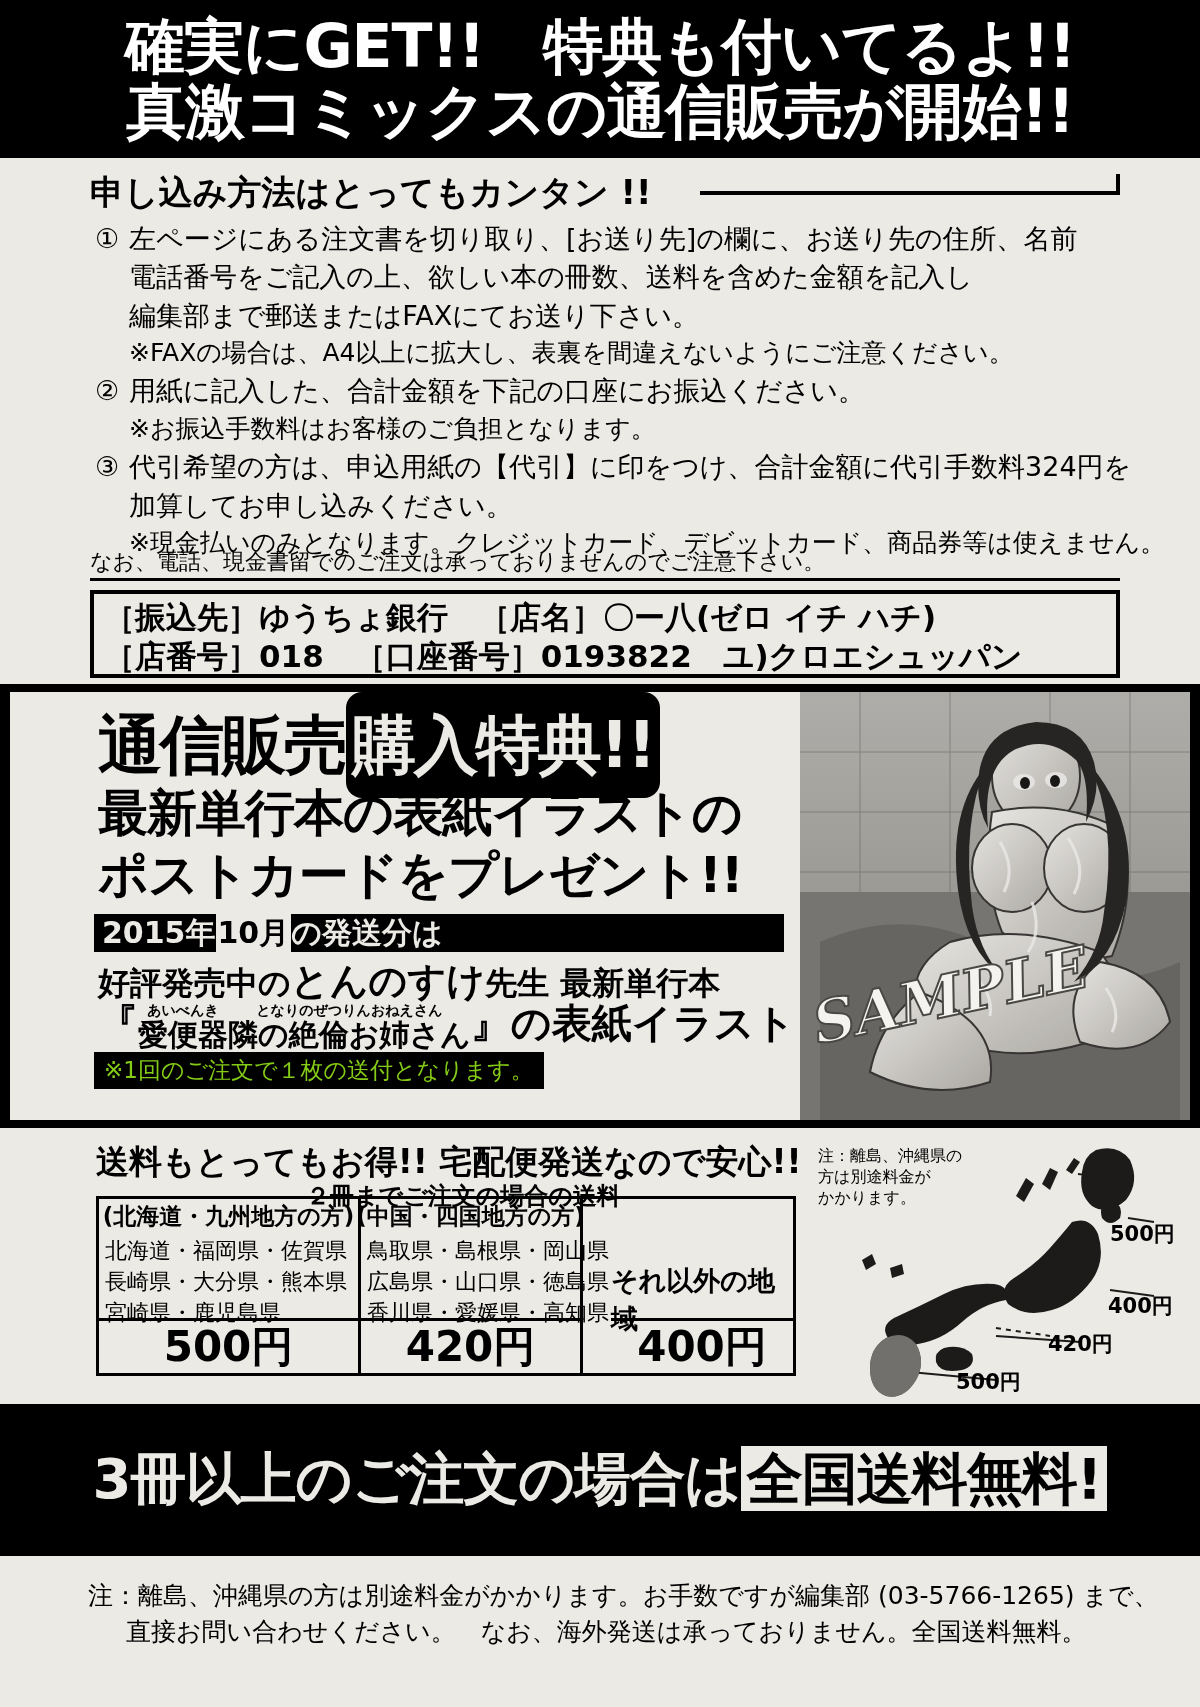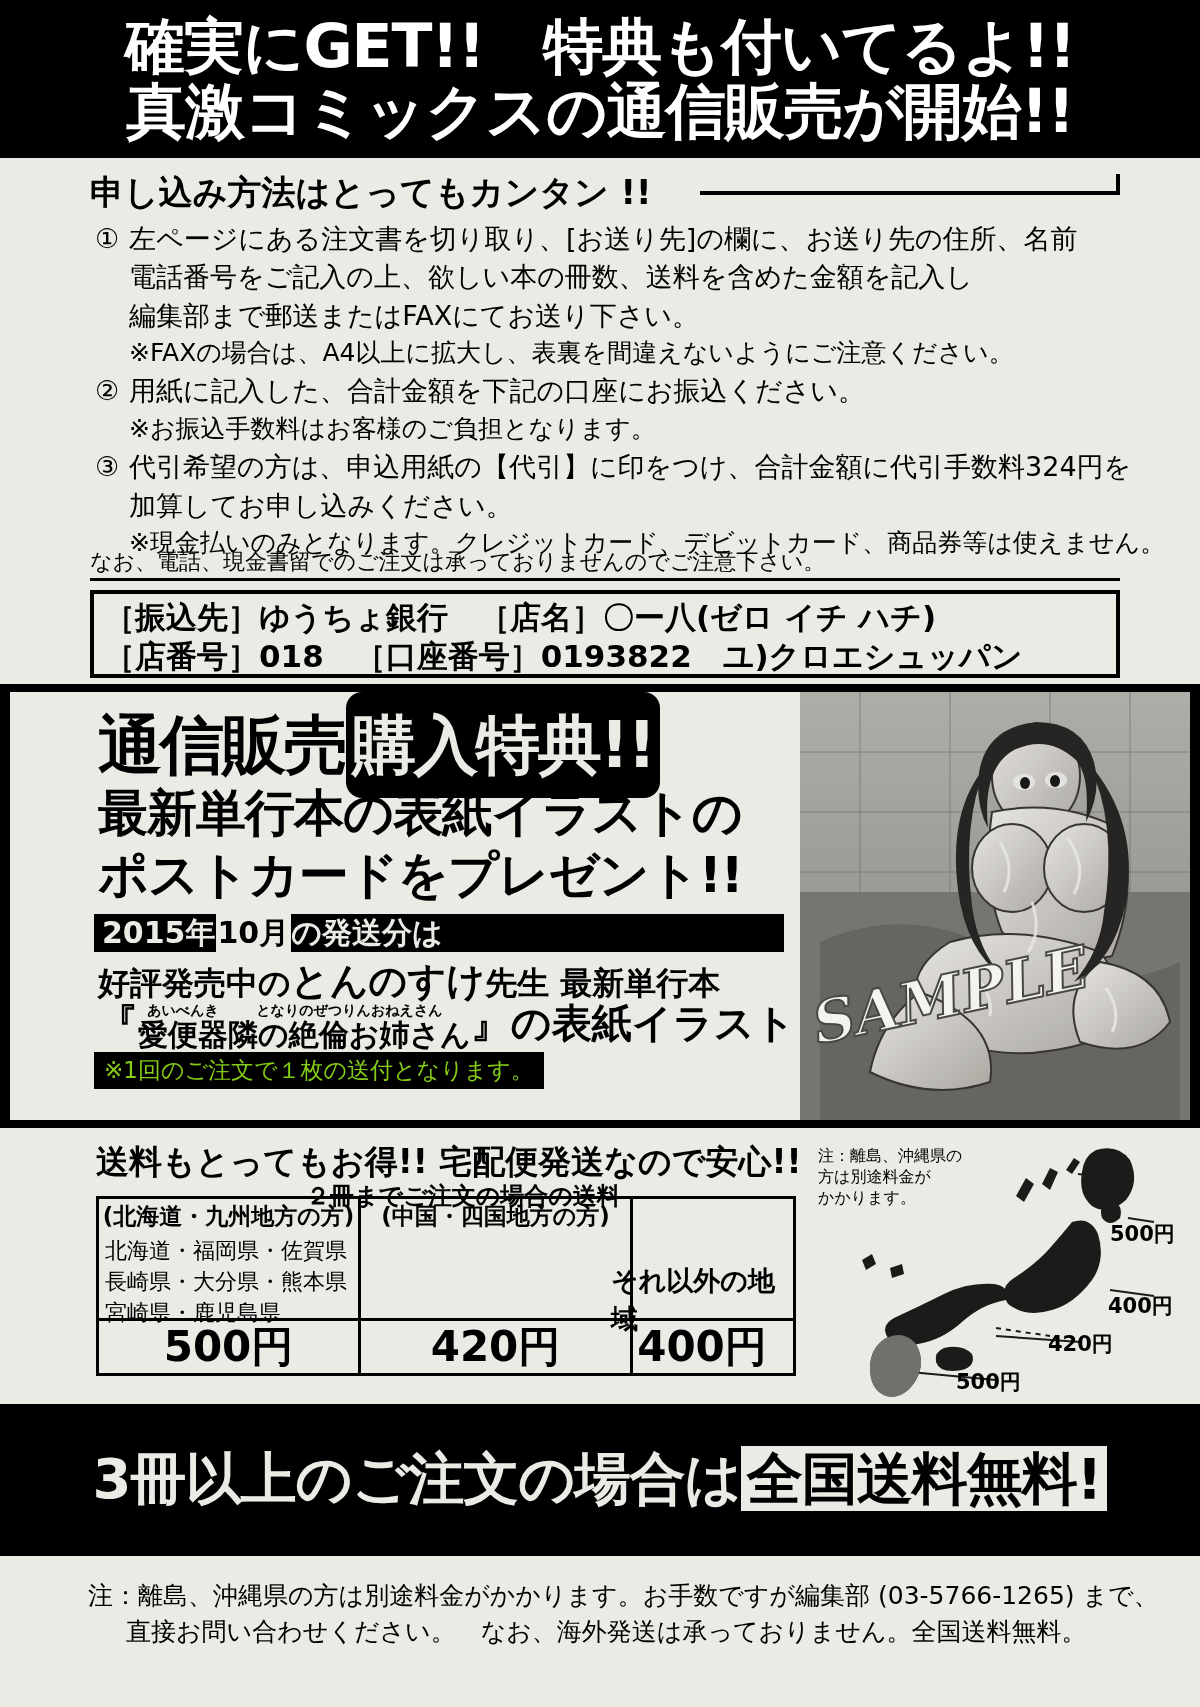--- a/index.html
+++ b/index.html
@@ -153,21 +153,21 @@
     font-size:24px;font-weight:bold;white-space:nowrap;background:#eceae5;padding:0 6px;
   }
   .tbl{
     position:absolute;left:96px;top:62px;width:700px;height:180px;
     border:3px solid #000;box-sizing:border-box;
   }
   .tbl .col{
     position:absolute;top:0;height:100%;box-sizing:border-box;
   }
   .c1{left:0;width:262px;border-right:3px solid #000;}
-  .c2{left:262px;width:272px;border-right:3px solid #000;}
+  .c2{left:262px;width:222px;border-right:3px solid #000;}
   .c3{left:512px;width:182px;}
   .colhead{
     height:34px;display:flex;align-items:center;justify-content:center;
     font-size:23px;font-weight:bold;white-space:nowrap;
   }
   .colrows{padding:2px 6px;}
   .colrows div{font-size:22px;line-height:1.42;white-space:nowrap;}
   .price{
     position:absolute;left:0;bottom:0;width:100%;height:52px;
     border-top:3px solid #000;
@@ -362,20 +362,25 @@
         <div class="colrows">
           <div>北海道・福岡県・佐賀県</div>
           <div>長崎県・大分県・熊本県</div>
           <div>宮崎県・鹿児島県</div>
         </div>
         <div class="price">500円</div>
       </div>
 
       <div class="col c2">
         <div class="colhead">(中国・四国地方の方)</div>
+        <div class="colrows">
+          <div>鳥取県・島根県・岡山県</div>
+          <div>広島県・山口県・徳島県</div>
+          <div>香川県・愛媛県・高知県</div>
+        </div>
         <div class="price">420円</div>
       </div>
 
       <div class="col c3">
         <div class="otherwise">それ以外の地域</div>
         <div class="price">400円</div>
       </div>
     </div>
 
     <div class="mapbox">

